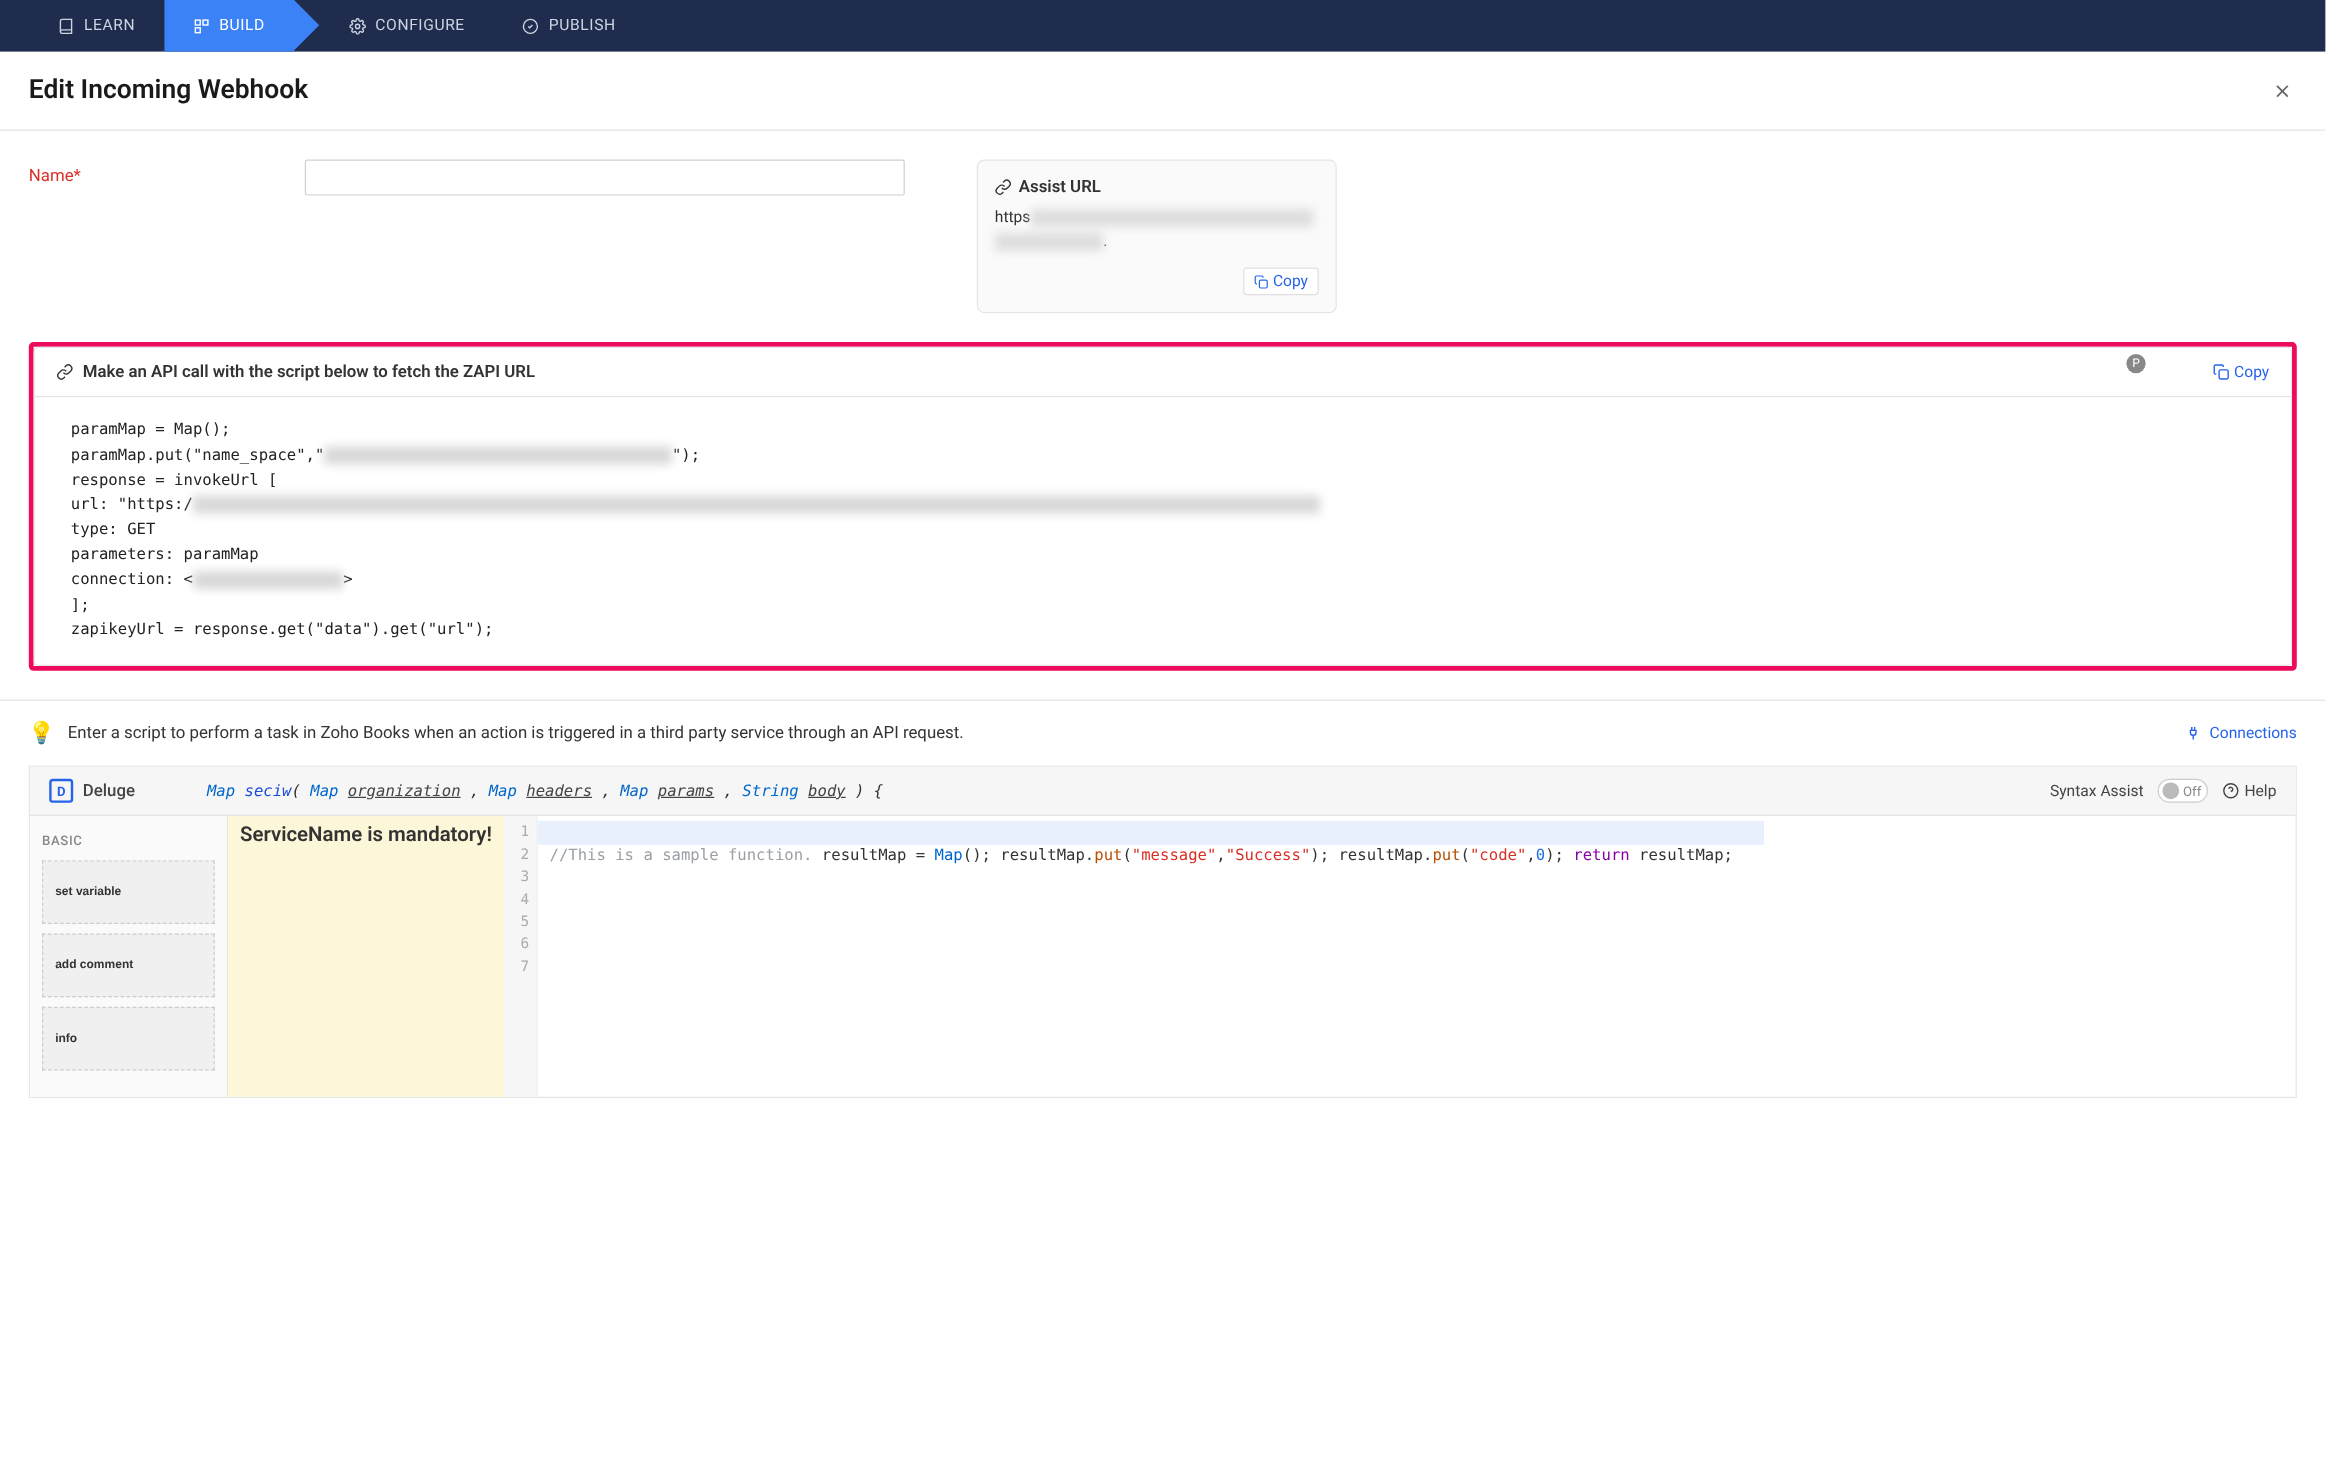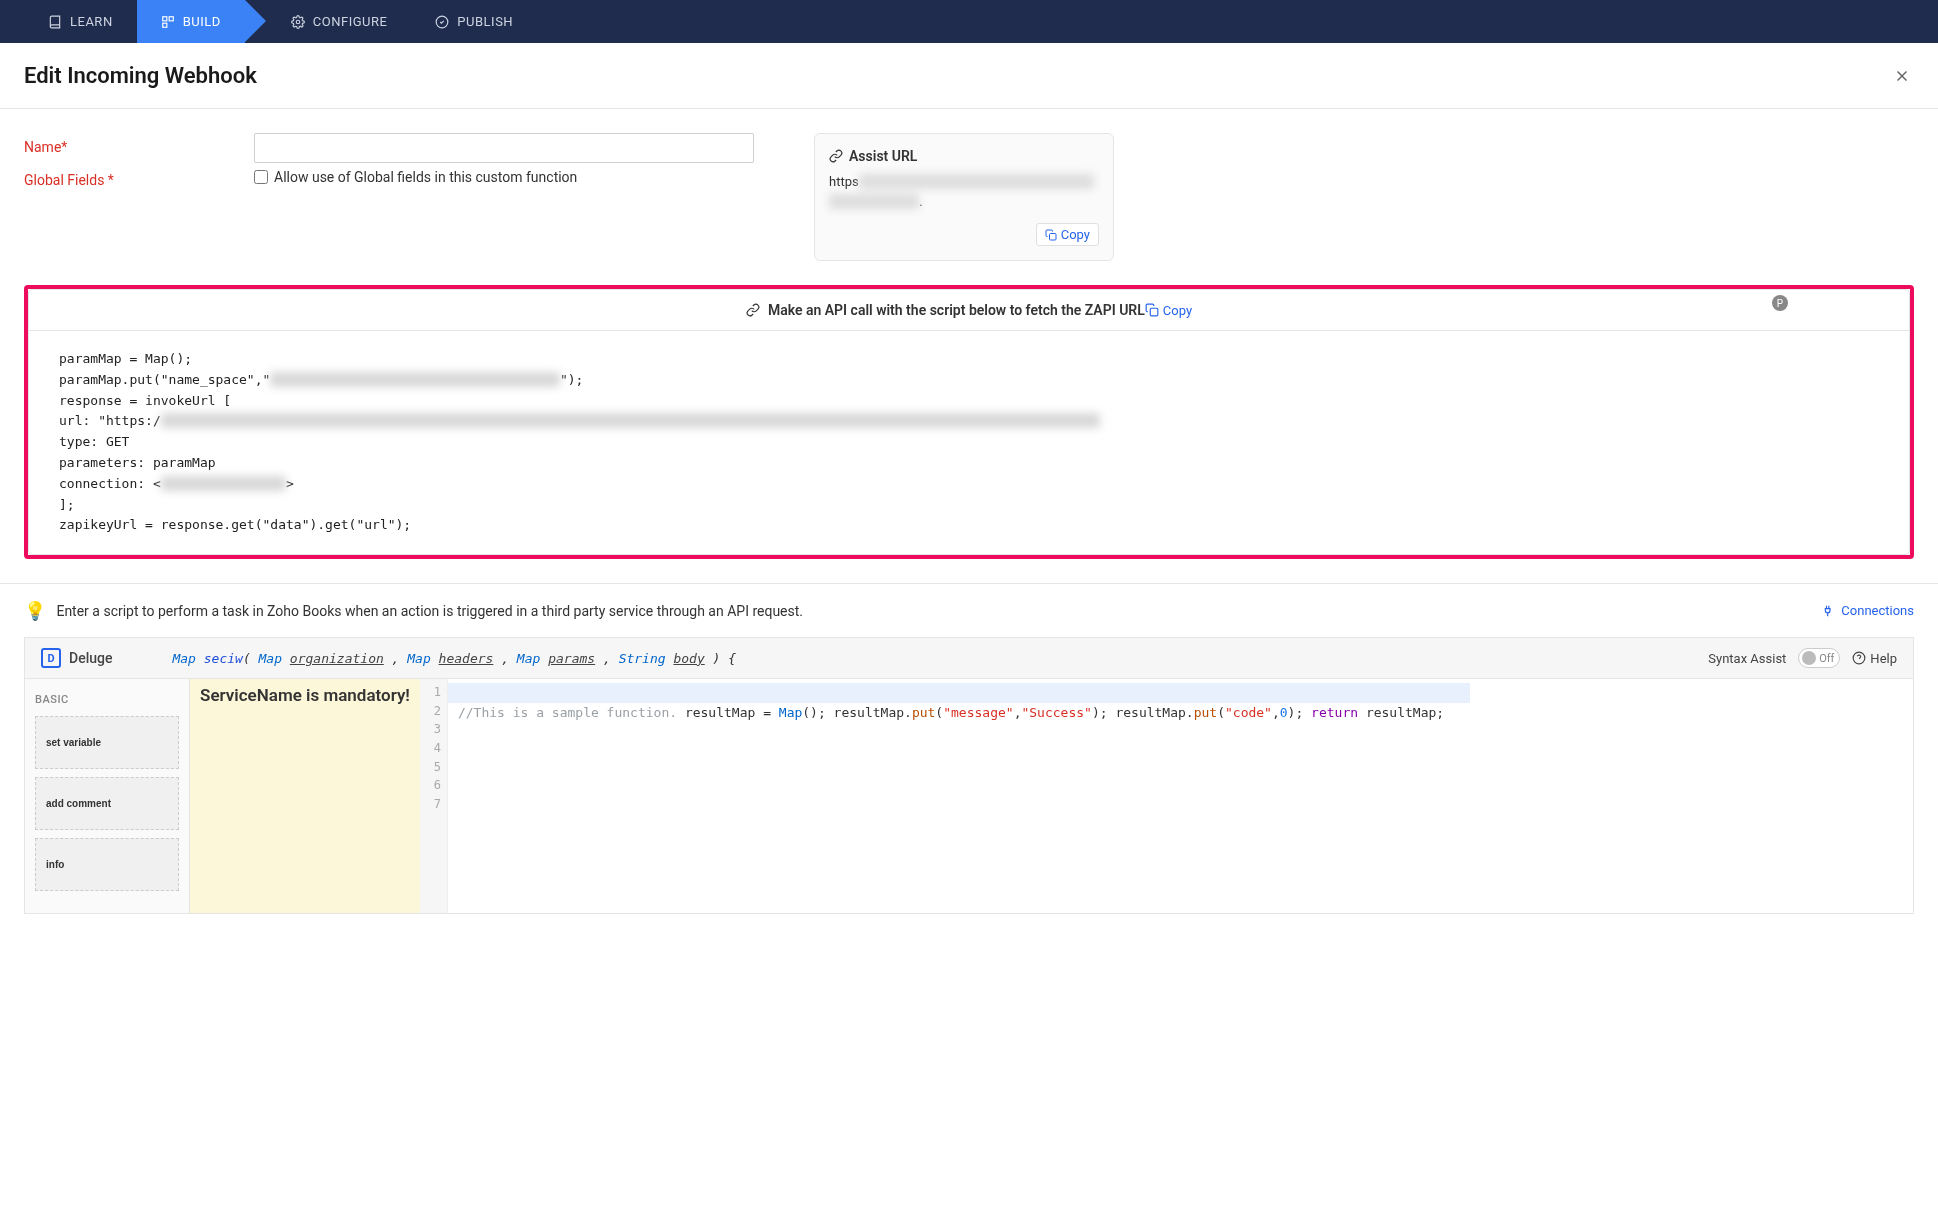--- a/index.html
+++ b/index.html
@@ -14,21 +14,21 @@
     .nav-item svg { width: 14px; height: 14px; }
 
     
     .page-header { display: flex; justify-content: space-between; align-items: flex-end; padding: 20px 24px; border-bottom: 1px solid #e5e5e5; }
     .page-title { font-size: 22px; font-weight: 600; color: #1a1a1a; }
     .close-btn { width: 24px; height: 24px; cursor: pointer; display: flex; align-items: center; justify-content: center; color: #666; }
 
     
     .form-area { padding: 24px; display: flex; gap: 60px; }
     .form-col { flex: 0 0 auto; }
-    .form-row { display: flex; margin-bottom: 3px; }
+    .form-row { display: flex; margin-bottom: 18px; }
     .form-label { width: 230px; padding-top: 6px; font-size: 14px; color: #333; }
     .form-label.required { color: #d93025; }
     .form-control { }
     .form-input { width: 500px; height: 30px; padding: 4px 10px; border: 1px solid #d0d0d0; border-radius: 2px; font-size: 14px; }
     .form-textarea { width: 500px; height: 68px; padding: 6px 10px; border: 1px solid #d0d0d0; border-radius: 2px; font-family: inherit; font-size: 14px; resize: both; }
     .form-check { display: flex; align-items: center; gap: 6px; }
     .form-check input { width: 14px; height: 14px; }
 
     
     .oauth-box { width: 300px; border: 1px solid #e5e5e5; border-radius: 6px; padding: 14px; background: #fafafa; }
@@ -36,21 +36,21 @@
     .oauth-url { font-size: 13px; color: #333; word-break: break-all; line-height: 1.5; }
     .oauth-url .blur { filter: blur(4px); background: #ddd; color: transparent; border-radius: 2px; }
     .copy-link { color: #2563eb; font-size: 13px; cursor: pointer; display: inline-flex; align-items: center; gap: 4px; }
     .oauth-copy { text-align: right; margin-top: 12px; }
     .oauth-copy .copy-link { border: 1px solid #e0e0e0; border-radius: 3px; padding: 3px 8px; background: #fff; }
 
     
     .api-section { margin: 0 24px 24px 24px; }
     .api-highlight { border: 4px solid #ec0b5c; border-radius: 4px; }
     .api-box { border: 1px solid #e5e5e5; border-radius: 4px; }
-    .api-header { display: flex; justify-content: center; align-items: center; padding: 12px 18px; border-bottom: 1px solid #e5e5e5; }
+    .api-header { display: flex; justify-content: space-between; align-items: center; padding: 12px 18px; border-bottom: 1px solid #e5e5e5; }
     .api-title { font-weight: 600; font-size: 14px; display: flex; align-items: center; gap: 8px; }
     .api-body { padding: 18px 30px; font-family: "SFMono-Regular", Consolas, Menlo, monospace; font-size: 13px; line-height: 1.6; color: #222; overflow-x: auto; white-space: pre; }
     .api-body .blur { filter: blur(4px); background: #d8d8d8; color: transparent; border-radius: 2px; }
 
     
     .hint-bar { display: flex; justify-content: space-between; align-items: center; padding: 16px 24px; border-top: 1px solid #e5e5e5; }
     .hint-left { display: flex; align-items: center; gap: 10px; font-size: 14px; color: #333; }
     .bulb { font-size: 18px; }
 
     
@@ -139,27 +139,20 @@
       </svg>
   </div>
 </div>
 
 <div class="form-area">
   <div class="form-col">
     <div class="form-row">
       <div class="form-label required">Name*</div>
       <div class="form-control"><input class="form-input" style="color: transparent; text-shadow: rgb(187, 187, 187) 0px 0px 6px;" value=""></div>
     </div>
-    <div class="form-row">
-      <div class="form-label required">Global Fields *</div>
-      <div class="form-control form-check">
-        <input type="checkbox" style="">
-        <span>Allow use of Global fields in this custom function</span>
-      </div>
-    </div>
   </div>
   <div class="form-col">
     <div class="oauth-box">
       <div class="oauth-title">
         <svg width="14" height="14" viewBox="0 0 24 24" fill="none" stroke="currentColor" stroke-width="2">
             <path d="M10 13a5 5 0 0 0 7.54.54l3-3a5 5 0 0 0-7.07-7.07l-1.72 1.71"></path>
             <path d="M14 11a5 5 0 0 0-7.54-.54l-3 3a5 5 0 0 0 7.07 7.07l1.71-1.71"></path>
           </svg>
         <span>Assist URL</span>
       </div>

